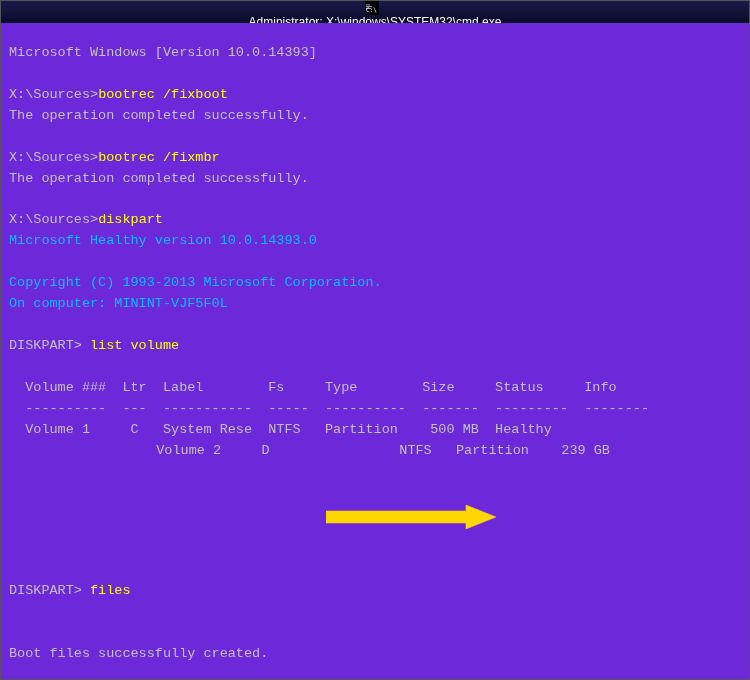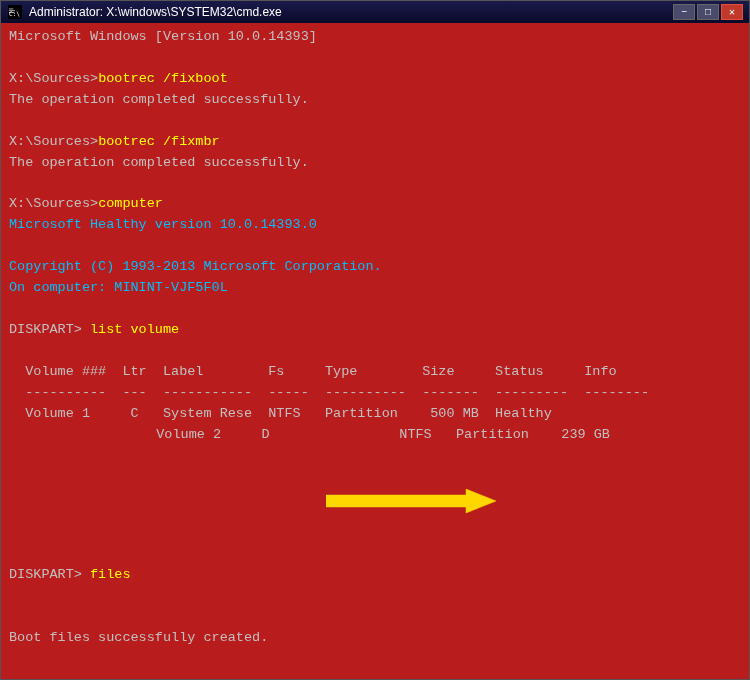--- a/index.html
+++ b/index.html
@@ -21,20 +21,21 @@
     }
 
     .title-bar {
       background: linear-gradient(to bottom, #1a1a4a, #0a0a2a);
       height: 22px;
       display: flex;
       align-items: center;
       padding: 0 6px;
       flex-shrink: 0;
       position: relative;
+      flex-direction: column;
     }
 
     .title-bar-icon {
       width: 16px;
       height: 16px;
       margin-right: 6px;
       display: flex;
       align-items: center;
       justify-content: center;
     }
@@ -69,24 +70,24 @@
       background: #4a4a6a;
     }
 
     .tb-btn.close {
       background: #c0392b;
       border-color: #e74c3c;
       font-weight: bold;
     }
 
     .terminal-body {
-      background: #b91c1c;
+      background: #6d28d9;
       color: #c0c0c0;
       flex: 1;
-      padding: 4px 8px;
+      padding: 20px 8px;
       font-size: 13.5px;
       line-height: 1.55;
       overflow-y: auto;
       position: relative;
     }
 
     .line { display: block; white-space: pre; }
 
     .cyan { color: #00bfff; }
     .yellow-underline {
@@ -128,21 +129,21 @@
     <span class="line">&nbsp;</span>
 
     <span class="line"><span class="gray">X:\Sources&gt;</span><span class="yellow-underline">bootrec /fixboot</span></span>
     <span class="line gray">The operation completed successfully.</span>
     <span class="line">&nbsp;</span>
 
     <span class="line"><span class="gray">X:\Sources&gt;</span><span class="yellow-underline">bootrec /fixmbr</span></span>
     <span class="line gray">The operation completed successfully.</span>
     <span class="line">&nbsp;</span>
 
-    <span class="line"><span class="gray">X:\Sources&gt;</span><span class="yellow-underline">computer</span></span>
+    <span class="line"><span class="gray">X:\Sources&gt;</span><span class="yellow-underline">diskpart</span></span>
     <span class="line cyan">Microsoft Healthy version 10.0.14393.0</span>
     <span class="line">&nbsp;</span>
     <span class="line cyan">Copyright (C) 1993-2013 Microsoft Corporation.</span>
     <span class="line cyan">On computer: MININT-VJF5F0L</span>
     <span class="line">&nbsp;</span>
 
     <span class="line"><span class="gray">DISKPART&gt; </span><span class="yellow-underline">list volume</span></span>
     <span class="line">&nbsp;</span>
 
     <span class="line gray">  Volume ###  Ltr  Label        Fs     Type        Size     Status     Info</span>

